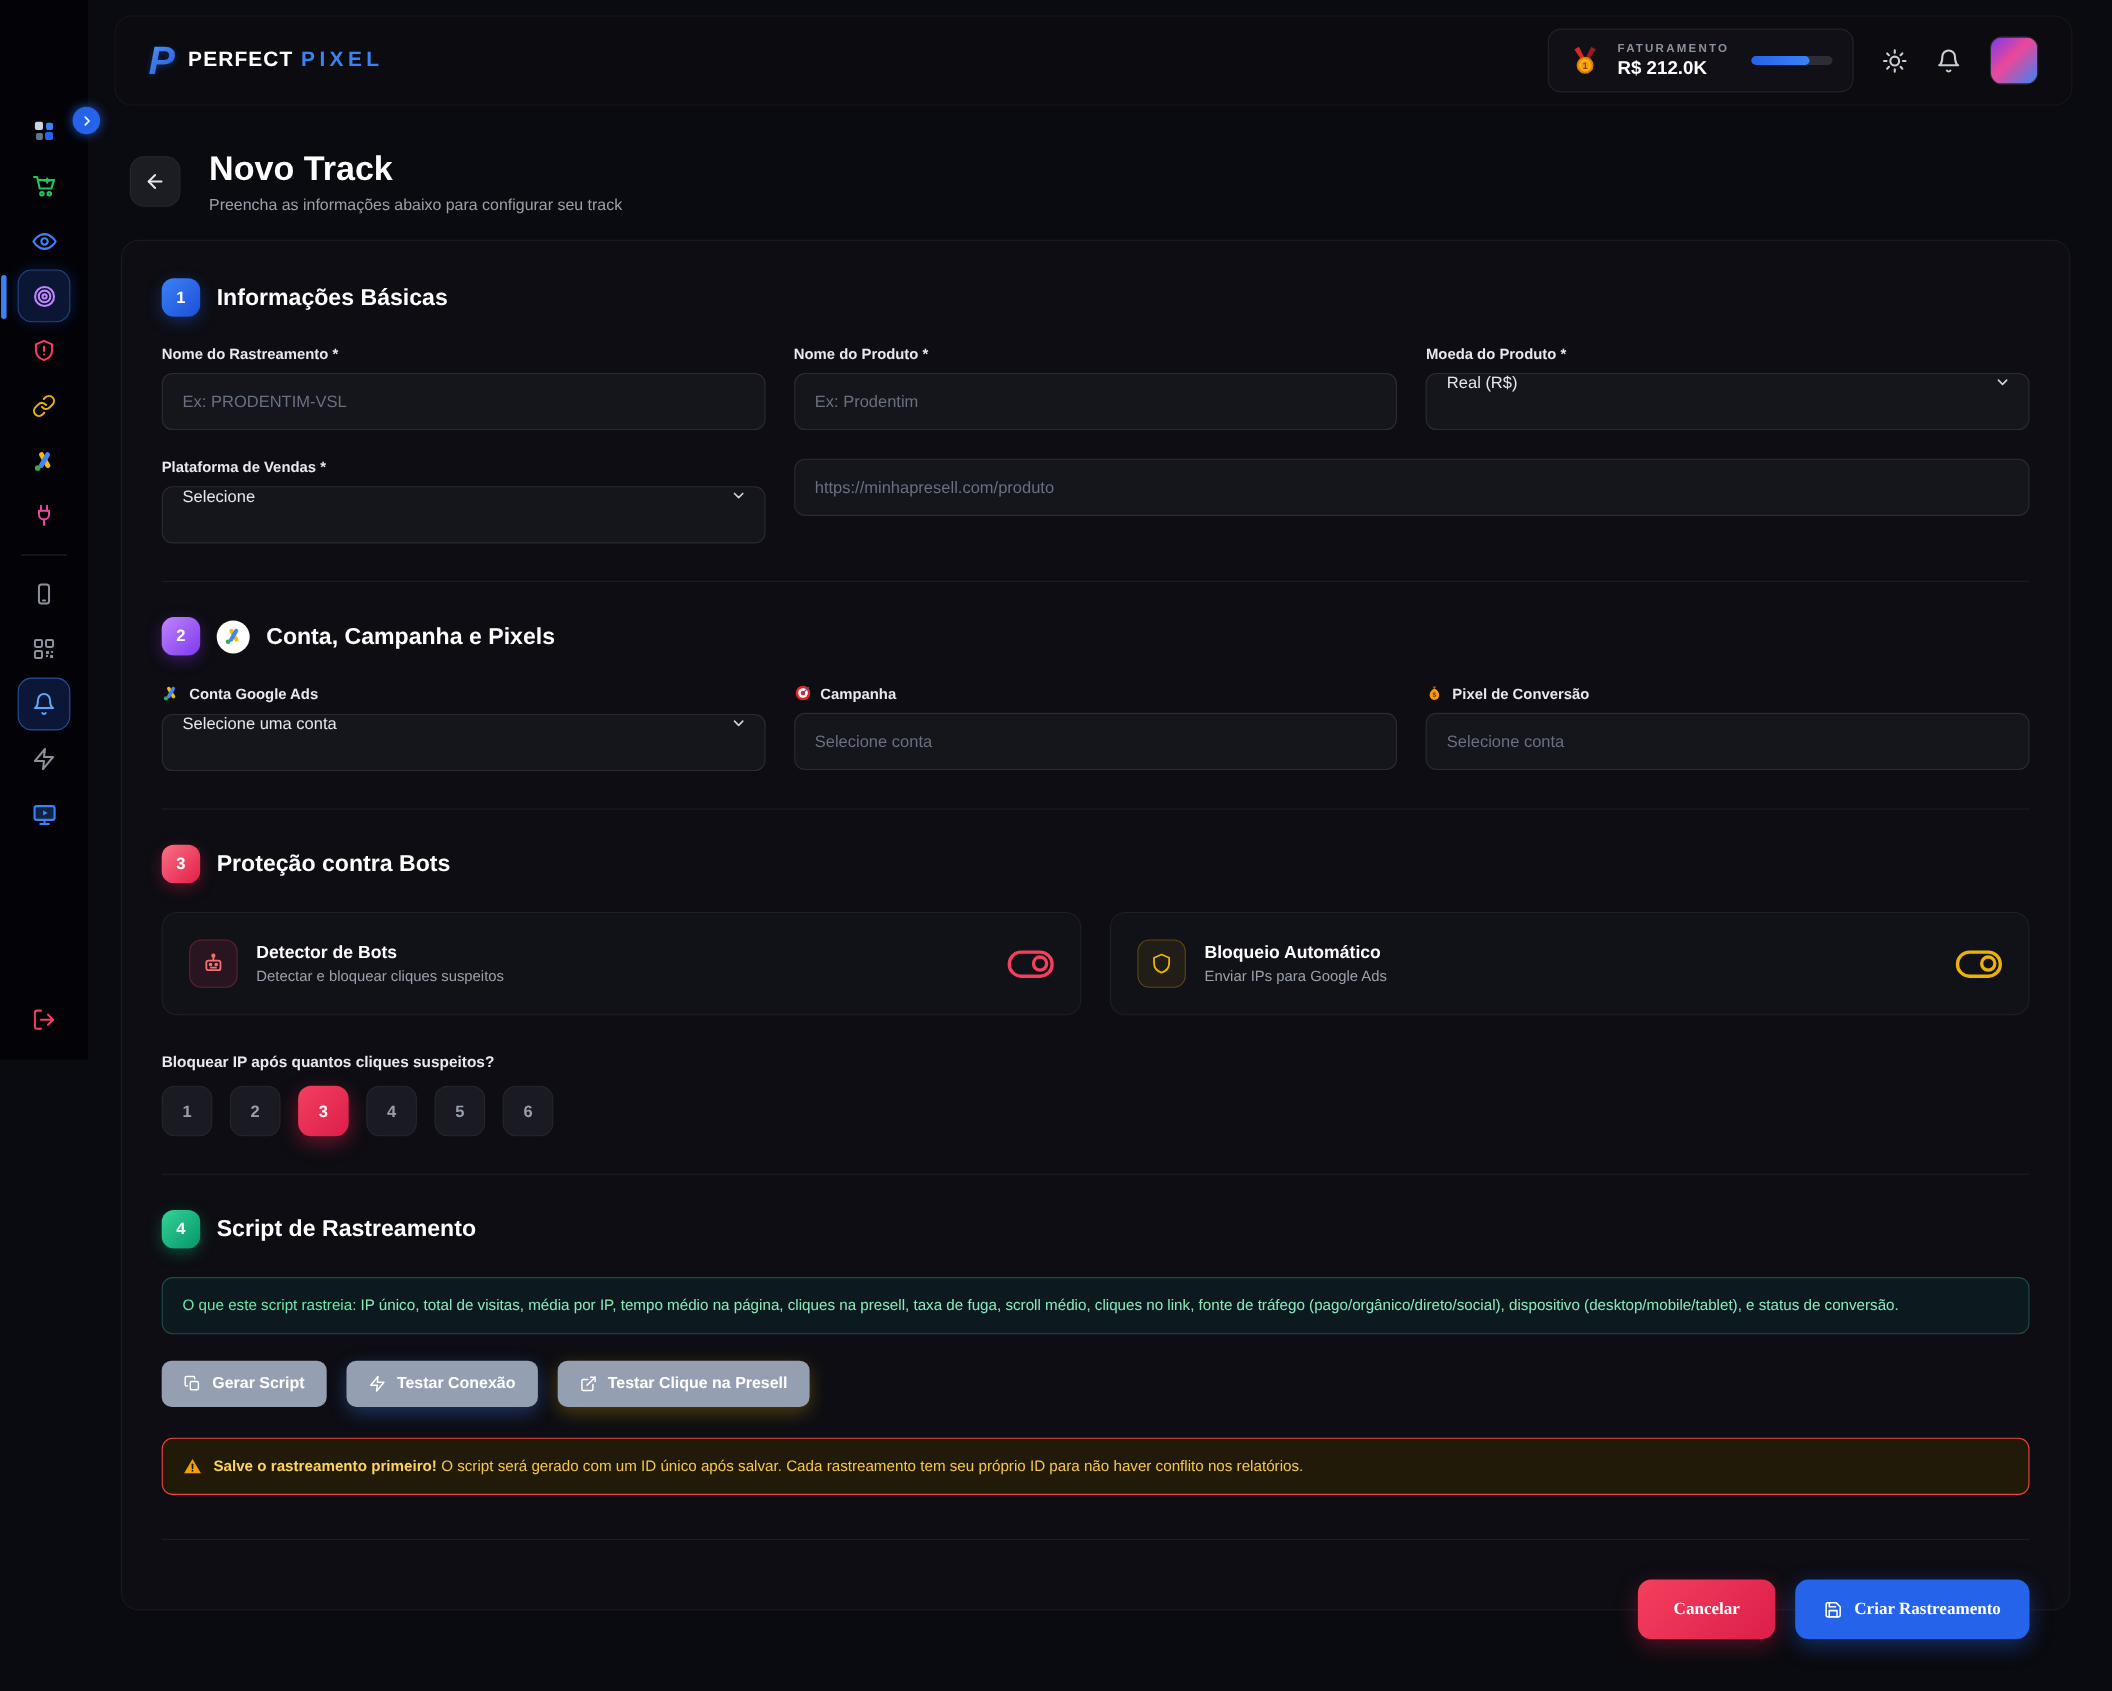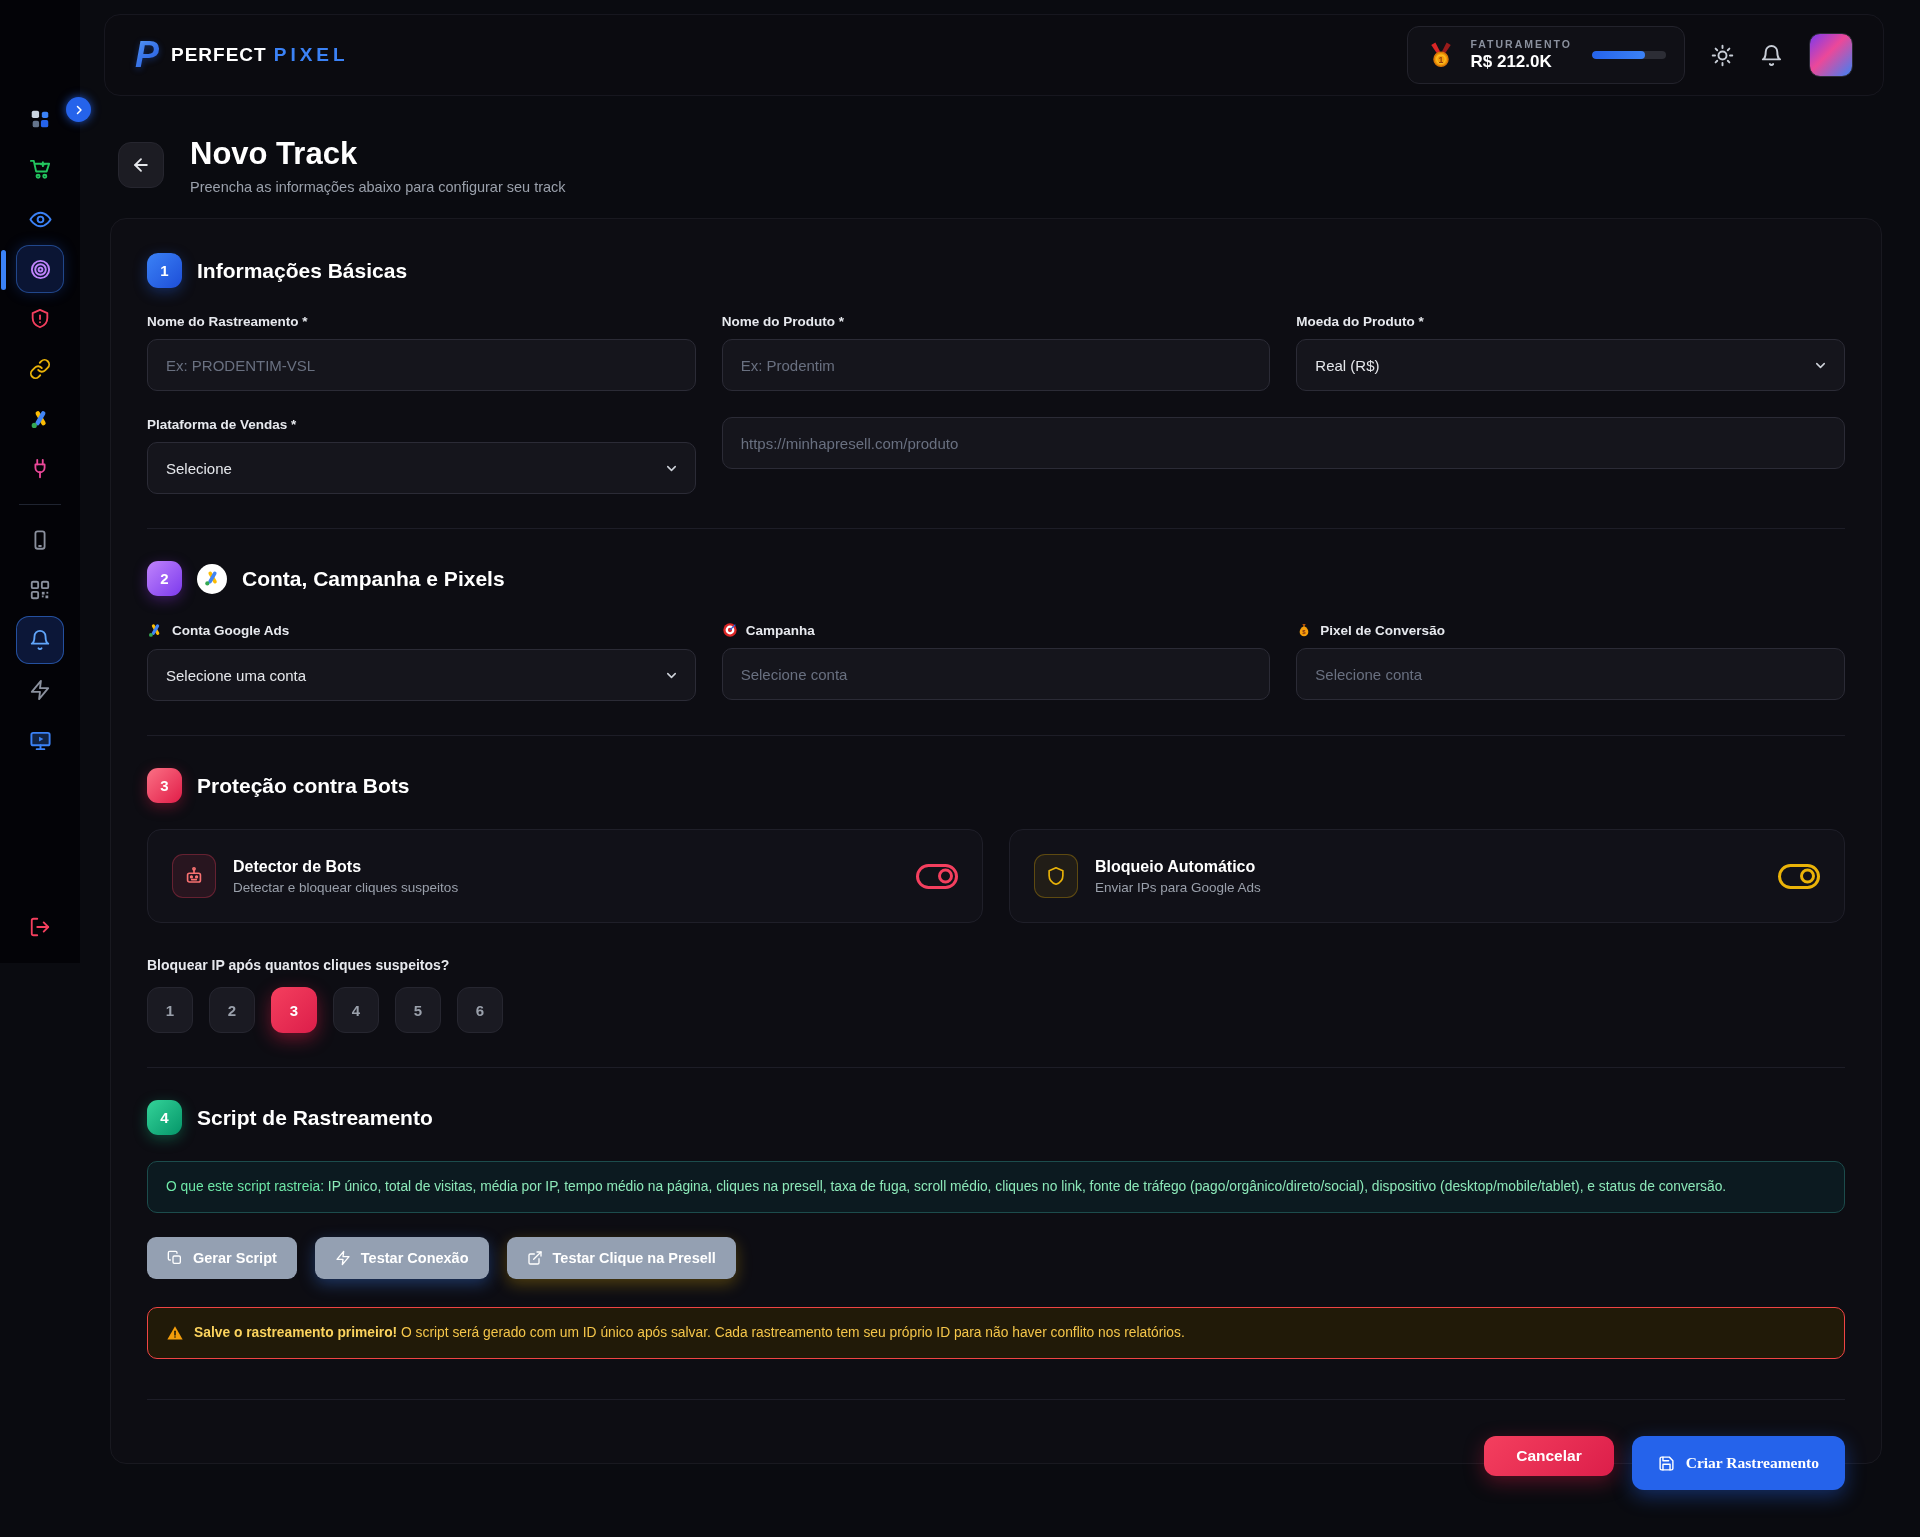--- a/index.html
+++ b/index.html
@@ -107,21 +107,21 @@
     display:flex; align-items:center; gap:8px;
   }
   .inp {
     width:100%; height:52px; background:#15151c; border:1px solid #2b2b36; border-radius:10px;
     color:#e5e7eb; padding:0 18px; font-size:15px; font-family:"Liberation Sans",sans-serif; outline:none;
   }
   .inp::placeholder { color:#697080; }
   .inp:disabled { color:#697080; }
   .sel {
     width:100%; height:52px; background:#15151c; border:1px solid #2b2b36; border-radius:10px;
-    display:flex; align-items:center; padding:0 18px; font-size:15px; color:#e5e7eb;
+    display:flex; padding:0 18px; font-size:15px; color:#e5e7eb;
     position:relative; cursor:pointer;
   }
   .sel .chev { position:absolute; right:16px; color:#cfd3da; }
   .span2 { grid-column:2 / 4; }
   .hr { height:1px; background:#1d1d27; margin:34px 0 32px 0; }
 
   
   .tcard {
     background:#111118; border:1px solid #1f1f29; border-radius:14px;
     padding:0 24px; height:94px; display:flex; align-items:center; gap:17px;
@@ -171,22 +171,22 @@
     padding:15px 18px; font-size:13.8px; color:#f5c64a; line-height:1.45;
     display:flex; align-items:center; gap:10px;
   }
   .warnbox b { font-weight:800; color:#fbd35e; }
 
   
   .foot-hr { height:1px; background:#1d1d27; margin-top:40px; }
   .footer { display:flex; justify-content:flex-end; gap:18px; margin-top:36px; }
   .btn-cancel {
     background:linear-gradient(135deg,#f43f5e,#dc1e4a); color:#fff; border:none;
-    height:40px; padding:0 32px; border-radius:12px; font-weight:700; font-size:15.5px;
-    cursor:pointer; font-family:Liberation Sans, sans-serif;
+    height:54px; padding:0 32px; border-radius:12px; font-weight:700; font-size:15.5px;
+    cursor:pointer; font-family:Liberation Serif, serif;
     box-shadow:0 6px 20px rgba(225,29,72,.35);
   }
   .btn-submit {
     background:#2563eb; color:#fff; border:none; height:54px; padding:0 26px;
     border-radius:12px; font-weight:700; font-size:15.5px; cursor:pointer;
     display:inline-flex; align-items:center; gap:11px; font-family:Liberation Serif, serif;
     box-shadow:0 6px 20px rgba(37,99,235,.4);
   }
 </style>
 </head>

